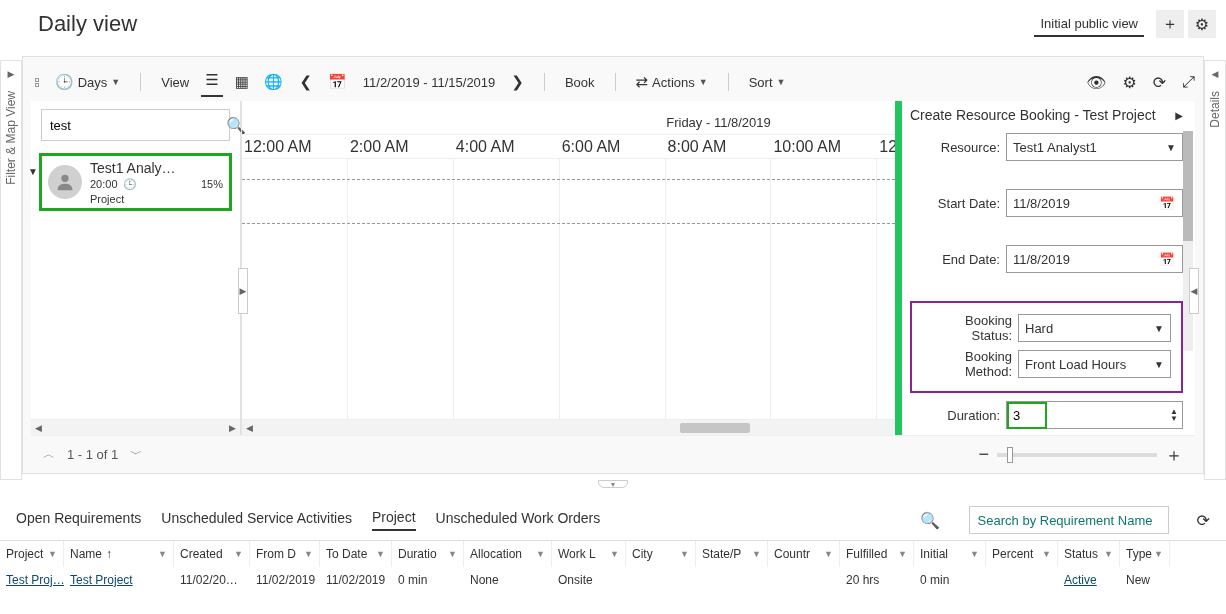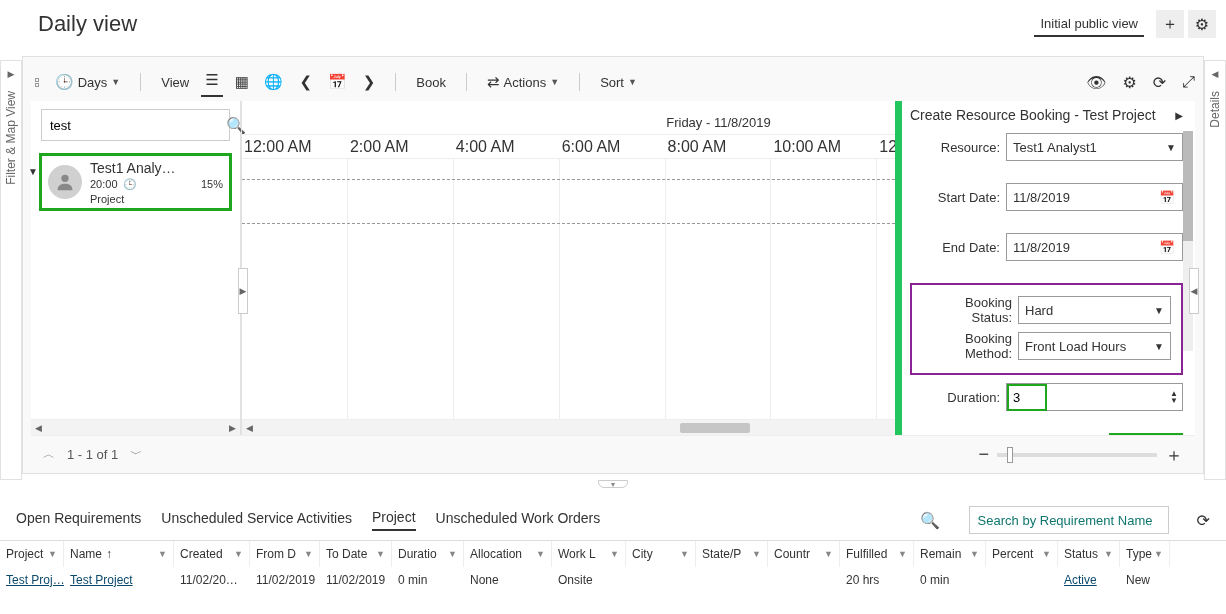--- a/index.html
+++ b/index.html
@@ -55,21 +55,21 @@
 .dashed { position: absolute; left: 0; right: 0; border-top: 1px dashed #999; }
 .dashed.d1 { top: 20px; } .dashed.d2 { top: 64px; }
 
 .expand-handle { position: absolute; top: 50%; width: 10px; height: 46px; background: #fff; border: 1px solid #ccc; display: flex; align-items: center; justify-content: center; font-size: 9px; color: #666; cursor: pointer; z-index: 5; }
 .expand-handle.left-h { left: -4px; } .expand-handle.right-h { right: -4px; }
 
 .panel { position: absolute; right: 0; top: 0; bottom: 0; width: 300px; background: #fff; border-left: 7px solid #22c55e; padding: 0 12px 0 8px; overflow: hidden; }
 .panel-head { display: flex; align-items: center; padding: 6px 0 10px 0; }
 .panel-head span.title { flex: 1; font-size: 14px; }
 .panel-head .arrow { font-size: 10px; color: #333; cursor: pointer; }
-.form-row { display: flex; align-items: center; margin-bottom: 22px; }
+.form-row { display: flex; align-items: center; margin-bottom: 28px; }
 .form-row label { width: 96px; text-align: right; font-size: 13px; padding-right: 6px; }
 .form-row .field { flex: 1; height: 28px; border: 1px solid #999; display: flex; align-items: center; padding: 0 6px; justify-content: space-between; font-size: 13px; background: #fff; }
 .form-row .field .caret2 { font-size: 10px; color: #333; }
 .form-row .field .cal-icon { font-size: 13px; }
 .grp-purple { border: 2px solid #8a2494; padding: 10px; margin-bottom: 8px; }
 .grp-purple .form-row { margin-bottom: 6px; }
 .grp-green-in { border: 2px solid #1fa61f; display: inline-block; }
 .grp-green-in input { border: none; outline: none; width: 36px; padding: 4px; font-size: 13px; }
 .dur-field { display: flex; align-items: center; border: 1px solid #999; height: 28px; }
 .dur-field .spinner { display: flex; flex-direction: column; font-size: 8px; line-height: 7px; padding: 0 4px; margin-left: auto; cursor: pointer; }
@@ -143,20 +143,21 @@
       <span>Days</span>
       <span class="caret">▼</span>
     </span>
     <span class="sep"></span>
     <span class="t-item">View</span>
     <span class="t-item ticon active-icon">☰</span>
     <span class="t-item ticon">▦</span>
     <span class="t-item ticon">🌐</span>
     <span class="t-item ticon">❮</span>
     <span class="t-item ticon">📅</span>
+    <span class="t-item">11/2/2019 - 11/15/2019</span>
     <span class="t-item ticon">❯</span>
     <span class="sep"></span>
     <span class="t-item">Book</span>
     <span class="sep"></span>
     <span class="t-item">
       <span class="ticon">⇄</span>
       <span>Actions</span>
       <span class="caret">▼</span>
     </span>
     <span class="sep"></span>
@@ -380,21 +381,21 @@
         </div>
       <div class="th" style="width:72px">
           <span>Countr</span>
           <span class="caret3">▼</span>
         </div>
       <div class="th" style="width:74px">
           <span>Fulfilled</span>
           <span class="caret3">▼</span>
         </div>
       <div class="th" style="width:72px">
-          <span>Remain</span>
+          <span>Initial</span>
           <span class="caret3">▼</span>
         </div>
       <div class="th" style="width:72px">
           <span>Percent</span>
           <span class="caret3">▼</span>
         </div>
       <div class="th" style="width:62px">
           <span>Status</span>
           <span class="caret3">▼</span>
         </div>

